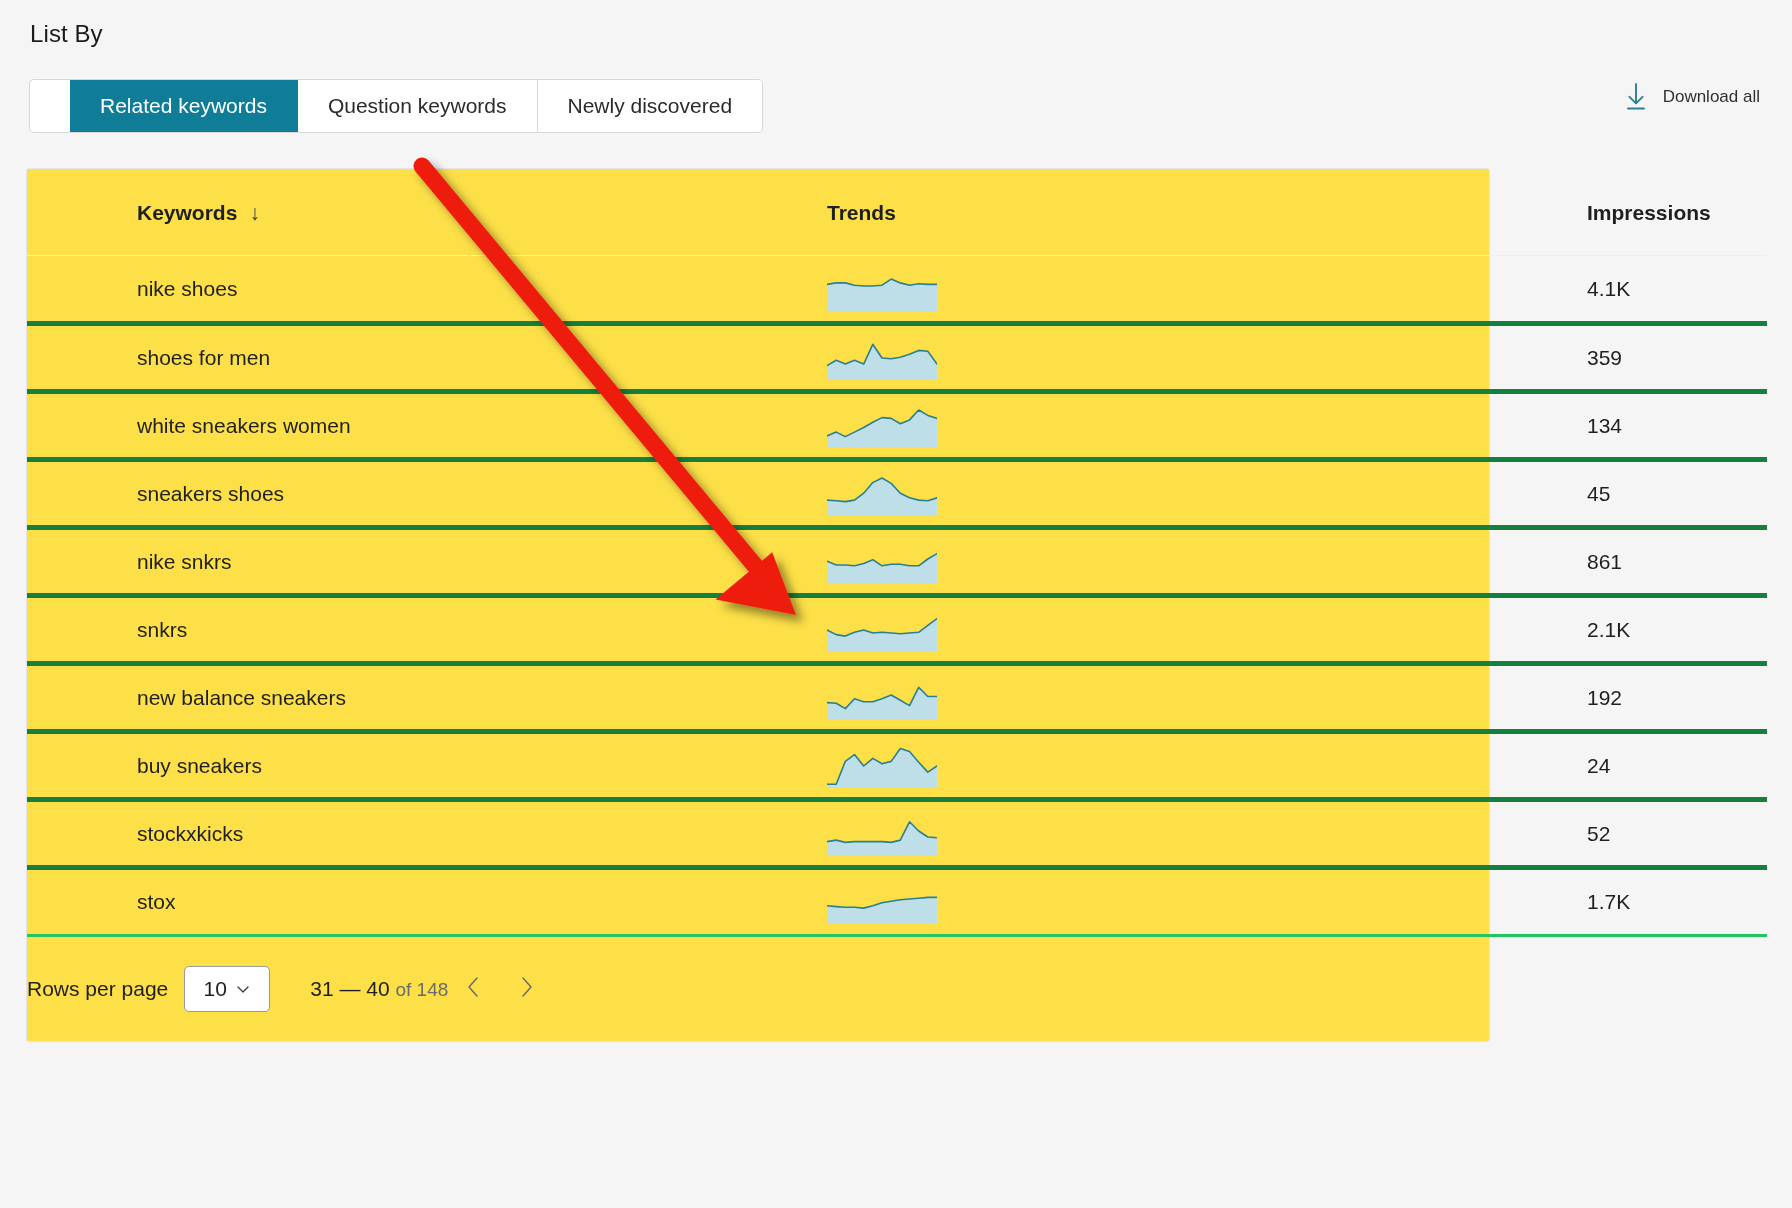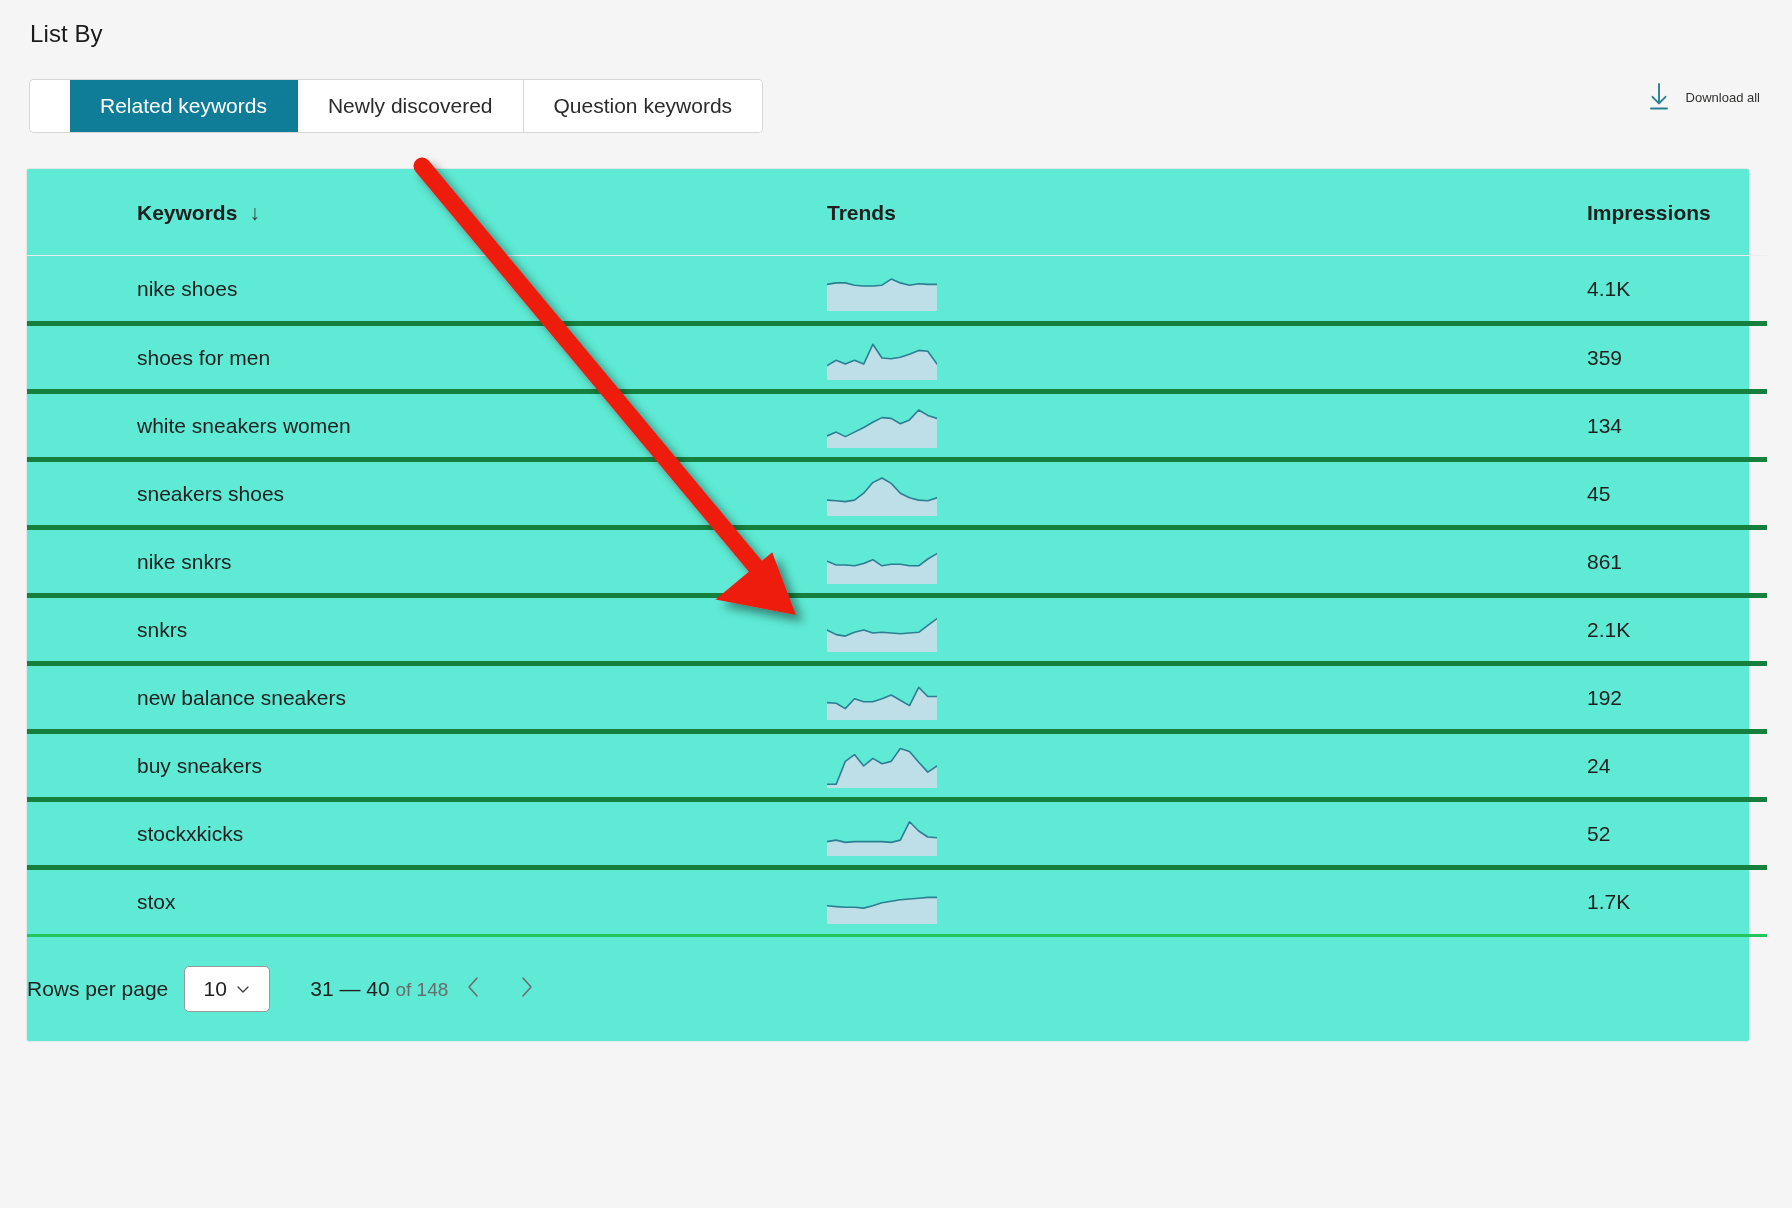--- a/index.html
+++ b/index.html
@@ -55,31 +55,31 @@
     border-right-color: #0f7d98;
   }
 
   .download-all {
     position: absolute;
     right: 32px; top: 82px;
     display: flex;
     align-items: center;
     gap: 16px;
     cursor: pointer;
-    font-size: 13px;
+    font-size: 17px;
     color: #323130;
   }
   .download-icon { width: 22px; height: 30px; display: block; }
 
   
   .card {
     position: absolute;
     left: 26px; top: 168px;
-    width: 1724px;
-    background: #5eead4;
+    width: 1464px;
+    background: #fde047;
     border: 1px solid #e6e6e6;
     border-radius: 3px;
   }
 
   .table { width: 100%; border-collapse: collapse; table-layout: fixed; }
   .table col.c-kw     { width: 780px; }
   .table col.c-trend  { width: 570px; }
   .table col.c-impr   { width: 390px; }
 
   .table thead th {
@@ -161,22 +161,22 @@
 </style>
 </head>
 <body>
 
 <div class="page">
 
   <div class="list-by-label">List By</div>
 
   <div class="tabs">
     <div class="tab active" style="background: rgb(15, 125, 152); border-right-color: rgb(15, 125, 152); margin-left: 40px;">Related keywords</div>
+    <div class="tab">Question keywords</div>
     <div class="tab">Newly discovered</div>
-    <div class="tab">Question keywords</div>
   </div>
 
   <div class="download-all">
     <span>
       <svg class="download-icon" viewBox="0 0 22 30" fill="none" aria-hidden="true">
         <path d="M11 2 V21" stroke="#2b7f92" stroke-width="1.9" stroke-linecap="round"></path>
         <path d="M4.5 14.8 L11 21.4 L17.5 14.8" stroke="#2b7f92" stroke-width="1.9" stroke-linecap="round" stroke-linejoin="round" fill="none"></path>
         <path d="M3 26.5 H19" stroke="#2b7f92" stroke-width="1.9" stroke-linecap="round"></path>
       </svg>
     </span>

